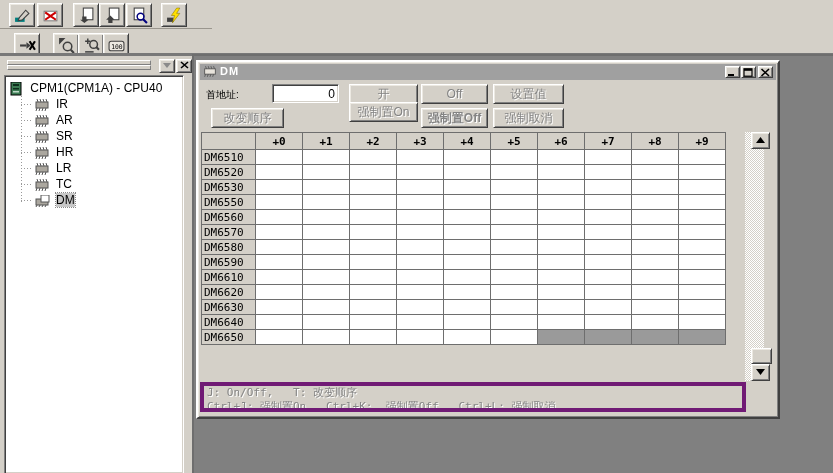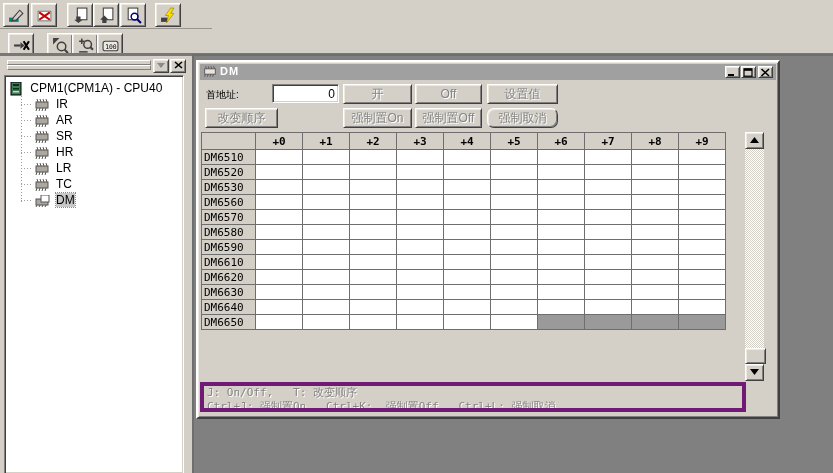--- a/index.html
+++ b/index.html
@@ -1,21 +1,21 @@
 <!DOCTYPE html>
 <html><head>
 <meta charset="utf-8">
 <style>
   html,body{margin:0;padding:0;}
   body{font-family:"Liberation Sans",sans-serif;}
   .screen{position:relative;width:833px;height:473px;background:#d4d0c8;overflow:hidden;font-size:12px;color:#000;}
 
   
   .raised{background:#d4d0c8;border:1px solid;border-color:#ffffff #404040 #404040 #ffffff;
-          box-shadow:inset 1px 1px 0 #ece9e2, inset -1px -1px 0 #808080;}
+          box-shadow:inset 1px 1px 0 #ece9e2, inset -1px -1px 0 #808080;margin-left:6px;}
   .sunken-white{background:#ffffff;border:1px solid;border-color:#808080 #ffffff #ffffff #808080;
           box-shadow:inset 1px 1px 0 #404040, inset -1px -1px 0 #d4d0c8;}
   .disabled-text{color:#848484;text-shadow:1px 1px 0 #ffffff;}
 
   
   .tb{position:absolute;left:0;height:28px;}
   .tb1{top:0;width:212px;border-bottom:1px solid #9a968e;}
   .tb2{top:29px;width:140px;}
   .tbtn{position:absolute;width:26px;height:24px;padding:0;cursor:pointer;}
   .tbtn svg{position:absolute;left:4px;top:3px;}
@@ -248,23 +248,23 @@
           </svg>
         </button>
       </div>
 
       <span class="addr-label">首地址:</span>
       <input class="addr-input sunken-white" value="0" style="">
       <button class="btn raised disabled-text" style="left:145px;top:22px;width:69px;">开</button>
       <button class="btn raised disabled-text" style="left:217px;top:22px;width:67px;">Off</button>
       <button class="btn raised disabled-text" style="left:289px;top:22px;width:71px;">设置值</button>
       <button class="btn raised disabled-text" style="left:7px;top:46px;width:73px;">改变顺序</button>
-      <button class="btn raised disabled-text" style="left:145px;top:46px;width:69px;">强制置On</button>
-      <button class="btn raised disabled-text" style="left:217px;top:46px;width:67px;">强制置Off</button>
-      <button class="btn raised disabled-text" style="left:289px;top:46px;width:71px;border-radius:7px;">强制取消</button>
+      <button class="btn raised disabled-text" style="left:145px;top:40px;width:69px;">强制置On</button>
+      <button class="btn raised disabled-text" style="left:217px;top:46px;width:67px;font-weight:bold;">强制置Off</button>
+      <button class="btn raised disabled-text" style="left:289px;top:46px;width:71px;">强制取消</button>
 
       <table class="dm-table">
           <colgroup>
             <col class="c0">
             <col class="cn">
             <col class="cn">
             <col class="cn">
             <col class="cn">
             <col class="cn">
             <col class="cn">
@@ -322,20 +322,33 @@
               <td class=""></td>
               <td class=""></td>
               <td class=""></td>
               <td class=""></td>
               <td class=""></td>
               <td class=""></td>
               <td class=""></td>
               <td class=""></td>
             </tr>
             <tr>
+              <th>DM6550</th>
+              <td class=""></td>
+              <td class=""></td>
+              <td class=""></td>
+              <td class=""></td>
+              <td class=""></td>
+              <td class=""></td>
+              <td class=""></td>
+              <td class=""></td>
+              <td class=""></td>
+              <td class=""></td>
+            </tr>
+            <tr>
               <th>DM6560</th>
               <td class=""></td>
               <td class=""></td>
               <td class=""></td>
               <td class=""></td>
               <td class=""></td>
               <td class=""></td>
               <td class=""></td>
               <td class=""></td>
               <td class=""></td>

